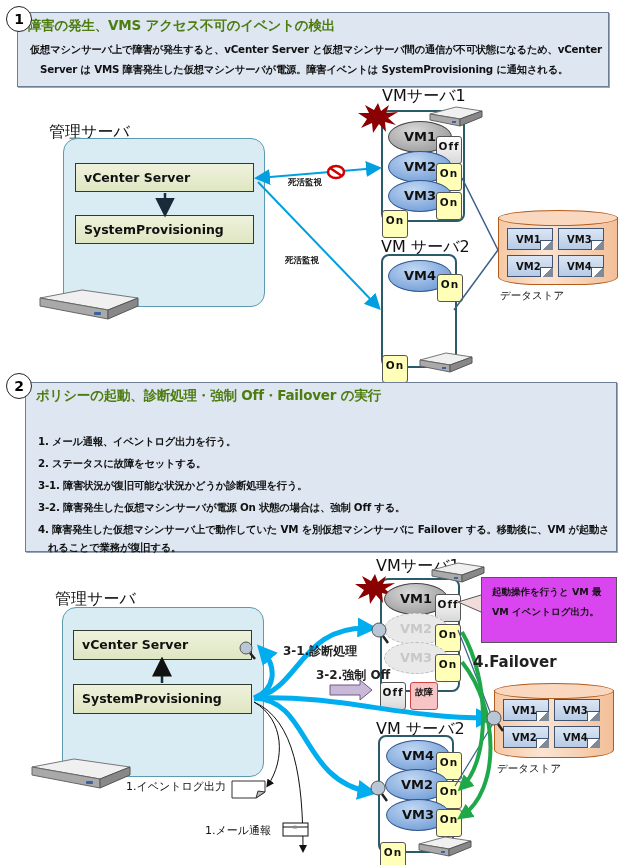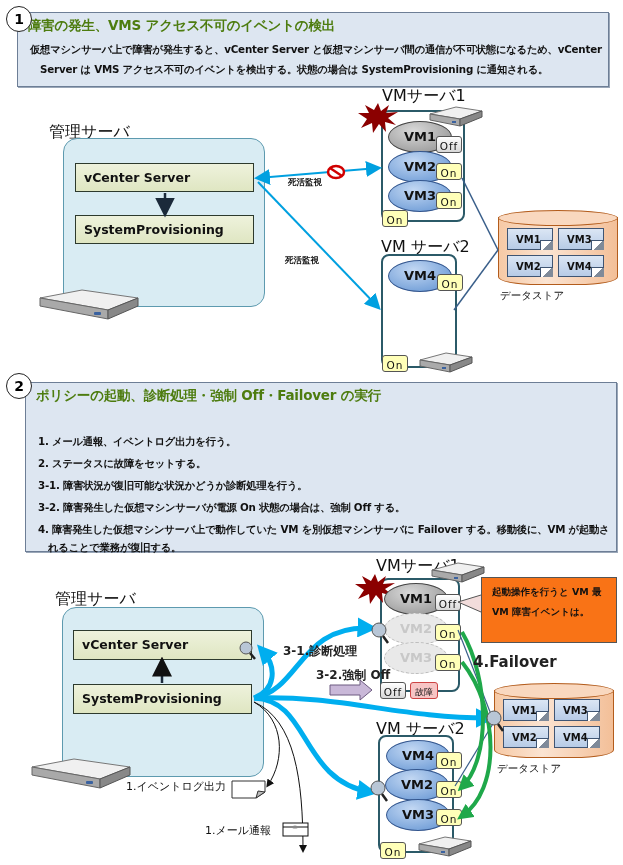--- a/index.html
+++ b/index.html
@@ -19,48 +19,48 @@
   .mgmt { position:absolute; background:#d9ecf3; border:1.5px solid #5d9aaf; border-radius:14px; }
   .comp { position:absolute; background:linear-gradient(#eef2dc,#dfe6c2); border:1px solid #2d3a2d;
           font-size:12.5px; font-weight:bold; color:#111; padding-left:8px; box-sizing:border-box;
           white-space:nowrap; }
   .vmserver { position:absolute; border:2px solid #2b5a68; border-radius:8px; }
   .vm { position:absolute; width:62px; height:30px; border-radius:50%;
         background:radial-gradient(ellipse at 40% 30%, #c3d8f3, #5c8fd0);
         border:1px solid #33568e; font-size:13px; font-weight:bold; text-align:center; line-height:30px; color:#111; }
   .vm.off { background:radial-gradient(ellipse at 40% 30%, #d9d9d9, #8c8c8c); border-color:#444; }
   .vm.ghost { background:#e9e9e9; border:1px dashed #bdbdbd; color:#c8c8c8; }
-  .st { position:absolute; width:26px; height:17px; border:1px solid #555; border-radius:3px;
-        background:#ffffb8; font-size:10.5px; font-weight:normal; text-align:center; line-height:18px;
+  .st { position:absolute; width:26px; height:28px; border:1px solid #555; border-radius:3px;
+        background:#ffffb8; font-size:10.5px; font-weight:bold; text-align:center; line-height:18px;
         letter-spacing:1px; color:#111; box-sizing:border-box; }
   .st.off { background:linear-gradient(#ffffff,#d8d8d8); }
   .st.fault { background:#f7c5c5; border-color:#c44; width:28px; font-size:9px; letter-spacing:0; }
   .hw { position:absolute; }
   .ds { position:absolute; }
   .ds-body { position:absolute; background:linear-gradient(to right,#f6c9a5,#fbe4d2 40%,#f3bf98);
              border:1.5px solid #b35c1c; border-radius:0 0 40px 40px / 0 0 8px 8px; }
   .ds-top { position:absolute; background:#f9d8bf; border:1.5px solid #b35c1c; border-radius:50%; }
   .doc { position:absolute; width:46px; height:22px; background:linear-gradient(#dbe6f4,#b7cbe6);
          border:1px solid #3f5573; font-size:10px; font-weight:bold; line-height:22px; padding-left:8px;
          box-sizing:border-box; color:#111; }
   .doc:after { content:""; position:absolute; right:-1px; bottom:-1px; width:12px; height:9px;
                background:linear-gradient(135deg, #fff 50%, #7f8a99 50%); border-left:1px solid #3f5573; border-top:1px solid #3f5573; }
-  .callout { position:absolute; background:#f97316; border:1px solid #555; font-size:9.5px; font-weight:bold;
+  .callout { position:absolute; background:#d946ef; border:1px solid #555; font-size:9.5px; font-weight:bold;
              line-height:20px; padding:4px 6px 2px 10px; box-sizing:border-box; color:#111; }
   .failover { position:absolute; font-size:15px; font-weight:bold; color:#222; white-space:nowrap; }
   .arrow-label { position:absolute; font-size:12px; font-weight:bold; color:#222; white-space:nowrap; }
   svg.overlay { position:absolute; left:0; top:0; pointer-events:none; }
 </style>
 </head>
 <body>
 
 <div class="step-box" style="left:17px; top:12px; width:590px; height:73px;">
   <div class="step-title">障害の発生、VMS アクセス不可のイベントの検出</div>
   <div class="step-text" style="top:26px;">仮想マシンサーバ上で障害が発生すると、vCenter Server と仮想マシンサーバ間の通信が不可状態になるため、vCenter</div>
-  <div class="step-text" style="top:46px; left:22px;">Server は VMS アクセス不可のイベントを検出する。状態の場合は SystemProvisioning に通知される。</div>
+  <div class="step-text" style="top:46px; left:22px;">Server は VMS 障害発生した仮想マシンサーバが電源。障害イベントは SystemProvisioning に通知される。</div>
 </div>
 <div class="step-num" style="left:6px; top:6px;">1</div>
 
 <div class="label" style="left:49px; top:122px;">管理サーバ</div>
 <div class="mgmt" style="left:63px; top:138px; width:200px; height:167px;"></div>
 <div class="comp" style="left:75px; top:163px; width:179px; height:29px; line-height:27px;">vCenter Server</div>
 <div class="comp" style="left:75px; top:215px; width:179px; height:29px; line-height:27px;">SystemProvisioning</div>
 
 <svg class="hw" style="left:36px; top:288px;" width="106" height="36" viewBox="0 0 106 36">
   <polygon points="4,10 46,2 102,10 72,22" fill="#f0f0f0" stroke="#777"></polygon>
@@ -173,21 +173,21 @@
 <div class="st off" style="left:435px; top:594px;">Off</div>
 <div class="vm ghost" style="left:384px; top:613px;">VM2</div>
 <div class="st" style="left:435px; top:624px;">On</div>
 <div class="vm ghost" style="left:384px; top:642px;">VM3</div>
 <div class="st" style="left:435px; top:654px;">On</div>
 <div class="st off" style="left:380px; top:682px;">Off</div>
 <div class="st fault" style="left:410px; top:682px;">故障</div>
 
 <div class="callout" style="left:481px; top:577px; width:136px; height:66px;">
   <div>起動操作を行うと VM 最</div>
-  <div>VM 障害イベントは。</div>
+  <div>VM イベントログ出力。</div>
 </div>
 
 <div class="label" style="left:376px; top:719px;">VM サーバ2</div>
 <div class="vmserver" style="left:378px; top:735px; width:72px; height:114px;"></div>
 <div class="vm" style="left:386px; top:740px;">VM4</div>
 <div class="st" style="left:436px; top:752px;">On</div>
 <div class="vm" style="left:385px; top:769px;">VM2</div>
 <div class="st" style="left:436px; top:781px;">On</div>
 <div class="vm" style="left:386px; top:799px;">VM3</div>
 <div class="st" style="left:436px; top:809px;">On</div>

